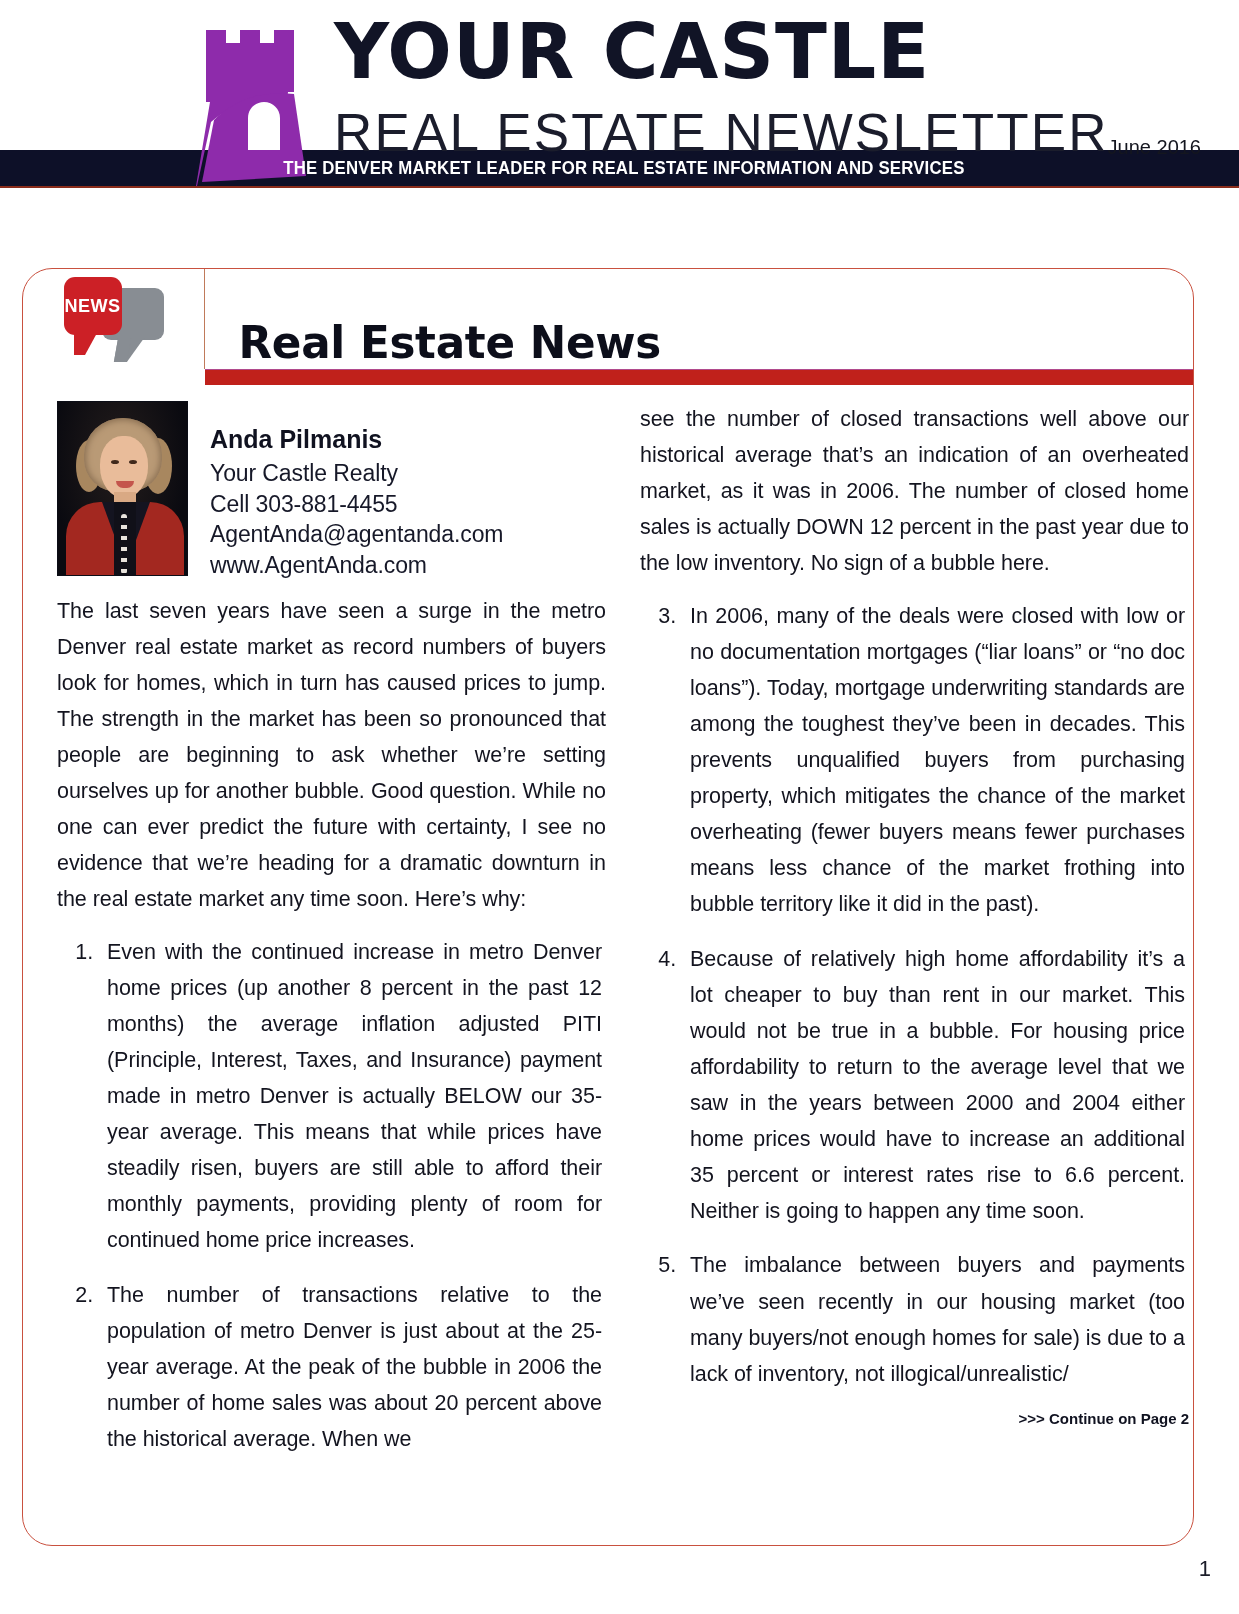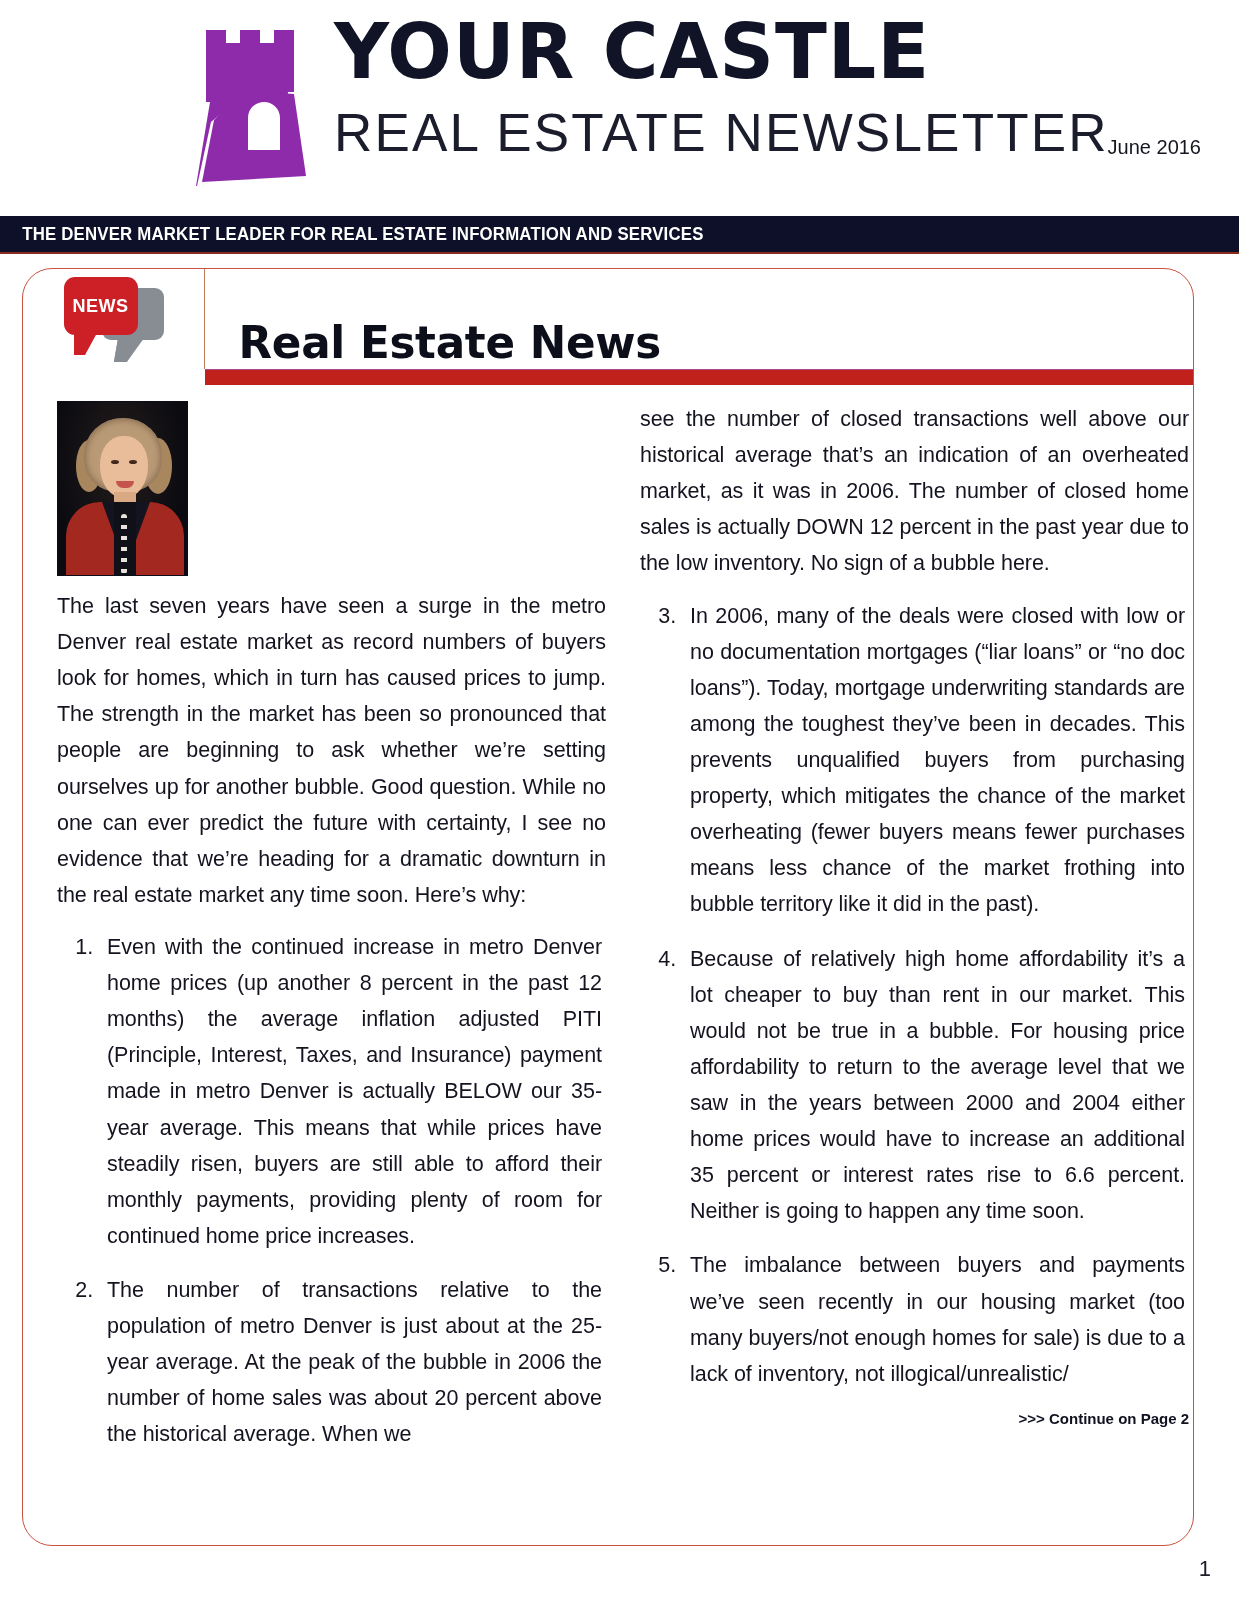--- a/index.html
+++ b/index.html
@@ -14,21 +14,21 @@
     height: 1614px;
     font-family: "Liberation Sans", sans-serif;
     color: #12131c;
     position: relative;
     overflow: hidden;
   }
 
   
   .masthead {
     position: relative;
-    height: 216px;
+    height: 150px;
     display: flex;
     align-items: flex-start;
     padding-left: 196px;
   }
   .logo-mark {
     width: 124px;
     height: 168px;
     margin-top: 22px;
     flex: 0 0 auto;
   }
@@ -63,21 +63,21 @@
     color: #14161f;
     font-family: "Liberation Sans", sans-serif;
   }
 
   
   .tagline-bar {
     background: #0d1028;
     height: 38px;
     display: flex;
     align-items: center;
-    justify-content: flex-start;
+    justify-content: center;
     border-bottom: 2px solid #8a2c1b;
     padding-left: 8px;
   }
   .tagline-bar .tagline-text {
     color: #ffffff;
     font-size: 17.5px;
     font-weight: bold;
     letter-spacing: 0.2px;
     font-family: "Liberation Sans", sans-serif;
     white-space: nowrap;
@@ -135,21 +135,21 @@
     border-left: 13px solid #888d93;
     border-right: 13px solid transparent;
     border-top: 24px solid #888d93;
     border-bottom: 0;
     transform: skewX(-10deg);
   }
   .bubble-red {
     position: absolute;
     left: 6px;
     top: 3px;
-    width: 74px;
+    width: 58px;
     height: 58px;
     background: #cc2026;
     border-radius: 11px;
     display: flex;
     align-items: center;
     justify-content: center;
     z-index: 2;
   }
   .bubble-red:after {
     content: "";
@@ -381,20 +381,27 @@
           <div class="p-eye-l"></div>
           <div class="p-eye-r"></div>
           <div class="p-mouth"></div>
           <div class="p-neck"></div>
           <div class="p-jacket"></div>
           <div class="p-lapel-l"></div>
           <div class="p-lapel-r"></div>
           <div class="p-blouse"></div>
           <div class="p-beads"></div>
         </div>
+        <div class="contact">
+          <div class="agent-name">Anda Pilmanis</div>
+          <div class="cline">Your Castle Realty</div>
+          <div class="cline">Cell 303-881-4455</div>
+          <div class="cline">AgentAnda@agentanda.com</div>
+          <div class="cline">www.AgentAnda.com</div>
+        </div>
       </div>
 
       <p class="body">The last seven years have seen a surge in the metro Denver real estate market as record numbers of buyers look for homes, which in turn has caused prices to jump. The strength in the market has been so pronounced that people are beginning to ask whether we’re setting ourselves up for another bubble. Good question. While no one can ever predict the future with certainty, I see no evidence that we’re heading for a dramatic downturn in the real estate market any time soon. Here’s why:</p>
 
       <ol class="numlist">
         <li class="body">Even with the continued increase in metro Denver home prices (up another 8 percent in the past 12 months) the average inflation adjusted PITI (Principle, Interest, Taxes, and Insurance) payment made in metro Denver is actually BELOW our 35-year average. This means that while prices have steadily risen, buyers are still able to afford their monthly payments, providing plenty of room for continued home price increases.</li>
         <li class="body">The number of transactions relative to the population of metro Denver is just about at the 25-year average. At the peak of the bubble in 2006 the number of home sales was about 20 percent above the historical average. When we</li>
       </ol>
     </div>
 

